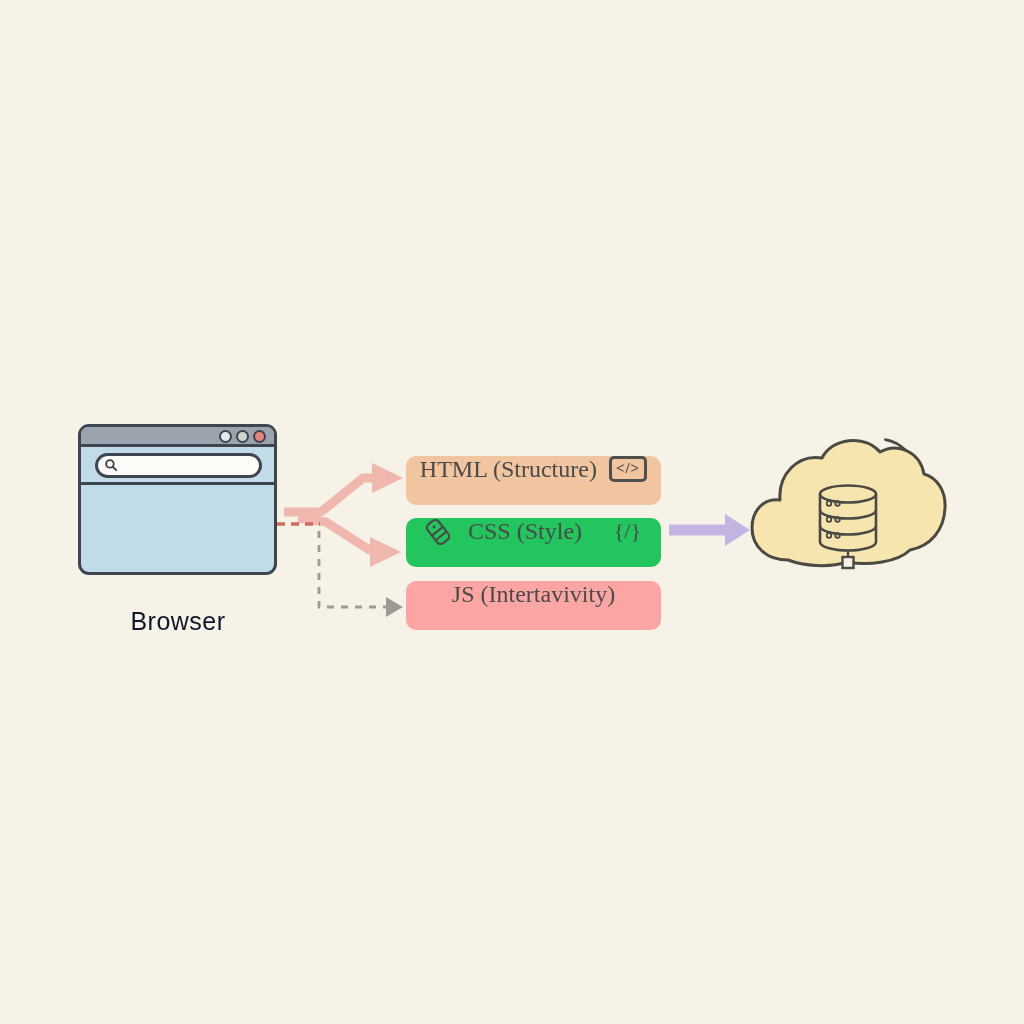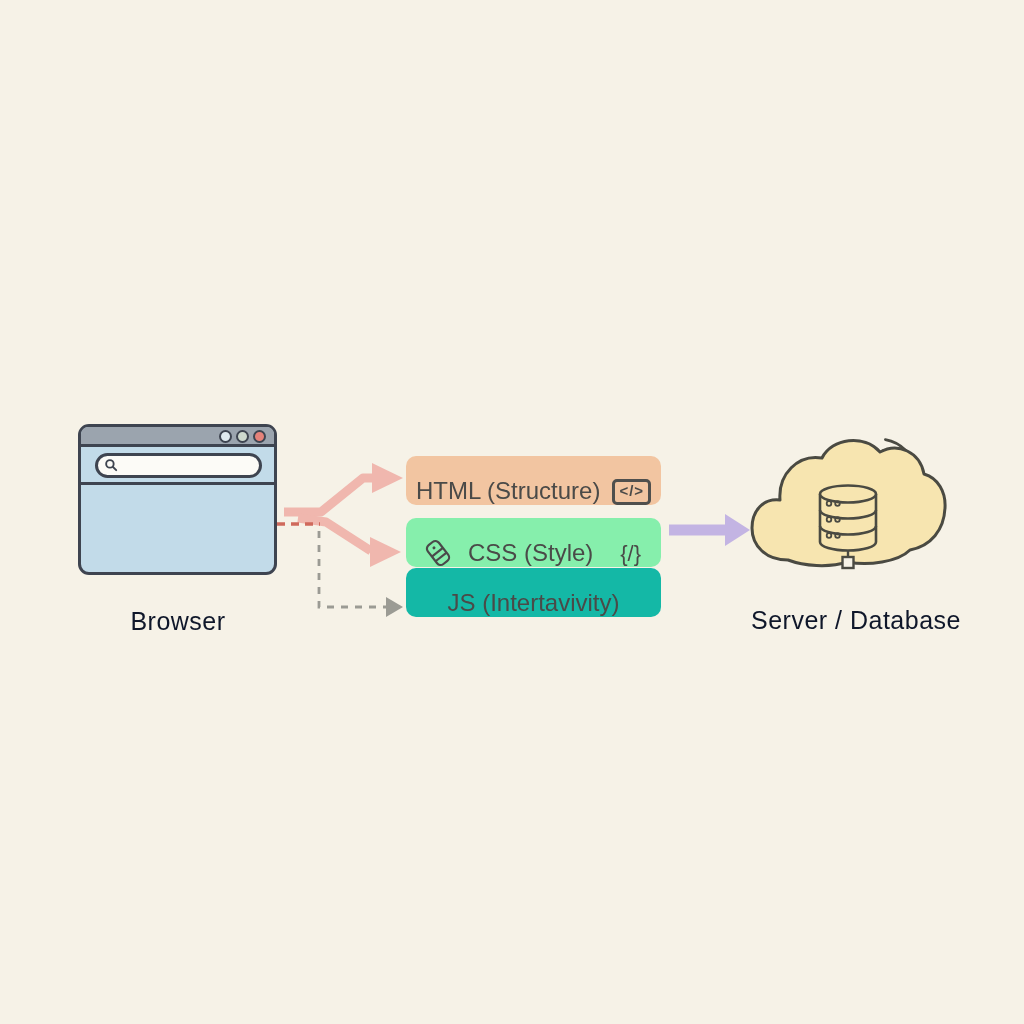--- a/index.html
+++ b/index.html
@@ -85,29 +85,30 @@
   .server-label  { left: 728px; width: 256px; top: 606px; }
 
   
   .box {
     position: absolute;
     left: 406px;
     width: 255px;
     height: 49px;
     border-radius: 10px;
     display: flex;
-    align-items: flex-end;
+    align-items: flex-start;
     justify-content: center;
     box-sizing: border-box;
     color: #4a4a48;
     font-size: 24px;
+    font-family: Liberation Serif, serif;
   }
   .box-html { top: 456px; background: #f2c5a1; }
-  .box-css  { top: 518px; background: #86efac; justify-content: flex-start; padding: 0 16px 0 18px; }
-  .box-js   { top: 568px; background: #14b8a6; }
+  .box-css  { top: 518px; background: #22c55e; justify-content: flex-start; padding: 0 16px 0 18px; }
+  .box-js   { top: 581px; background: #fca5a5; }
 
   .code-badge {
     margin-left: 12px;
     border: 3px solid #4f4f4d;
     border-radius: 5px;
     padding: 0px 4px 2px 4px;
     font-size: 15px;
     font-weight: bold;
     letter-spacing: 1px;
     line-height: 18px;
@@ -227,15 +228,14 @@
       <circle cx="89.5" cy="89.5" r="2.3" fill="none" stroke-width="1.8"></circle>
       <circle cx="81" cy="105.5" r="2.3" fill="none" stroke-width="1.8"></circle>
       <circle cx="89.5" cy="105.5" r="2.3" fill="none" stroke-width="1.8"></circle>
     </g>
 
     <g>
       <line x1="100" y1="120.5" x2="100" y2="127" stroke="#4a4a42" stroke-width="2.4"></line>
       <rect x="94.5" y="127" width="11" height="11" fill="#f6f2e7" stroke="#4a4a42" stroke-width="2.4"></rect>
     </g>
   </svg>
-  <div class="label server-label">Server / Database</div>
 
 </div>
 
 </body></html>

